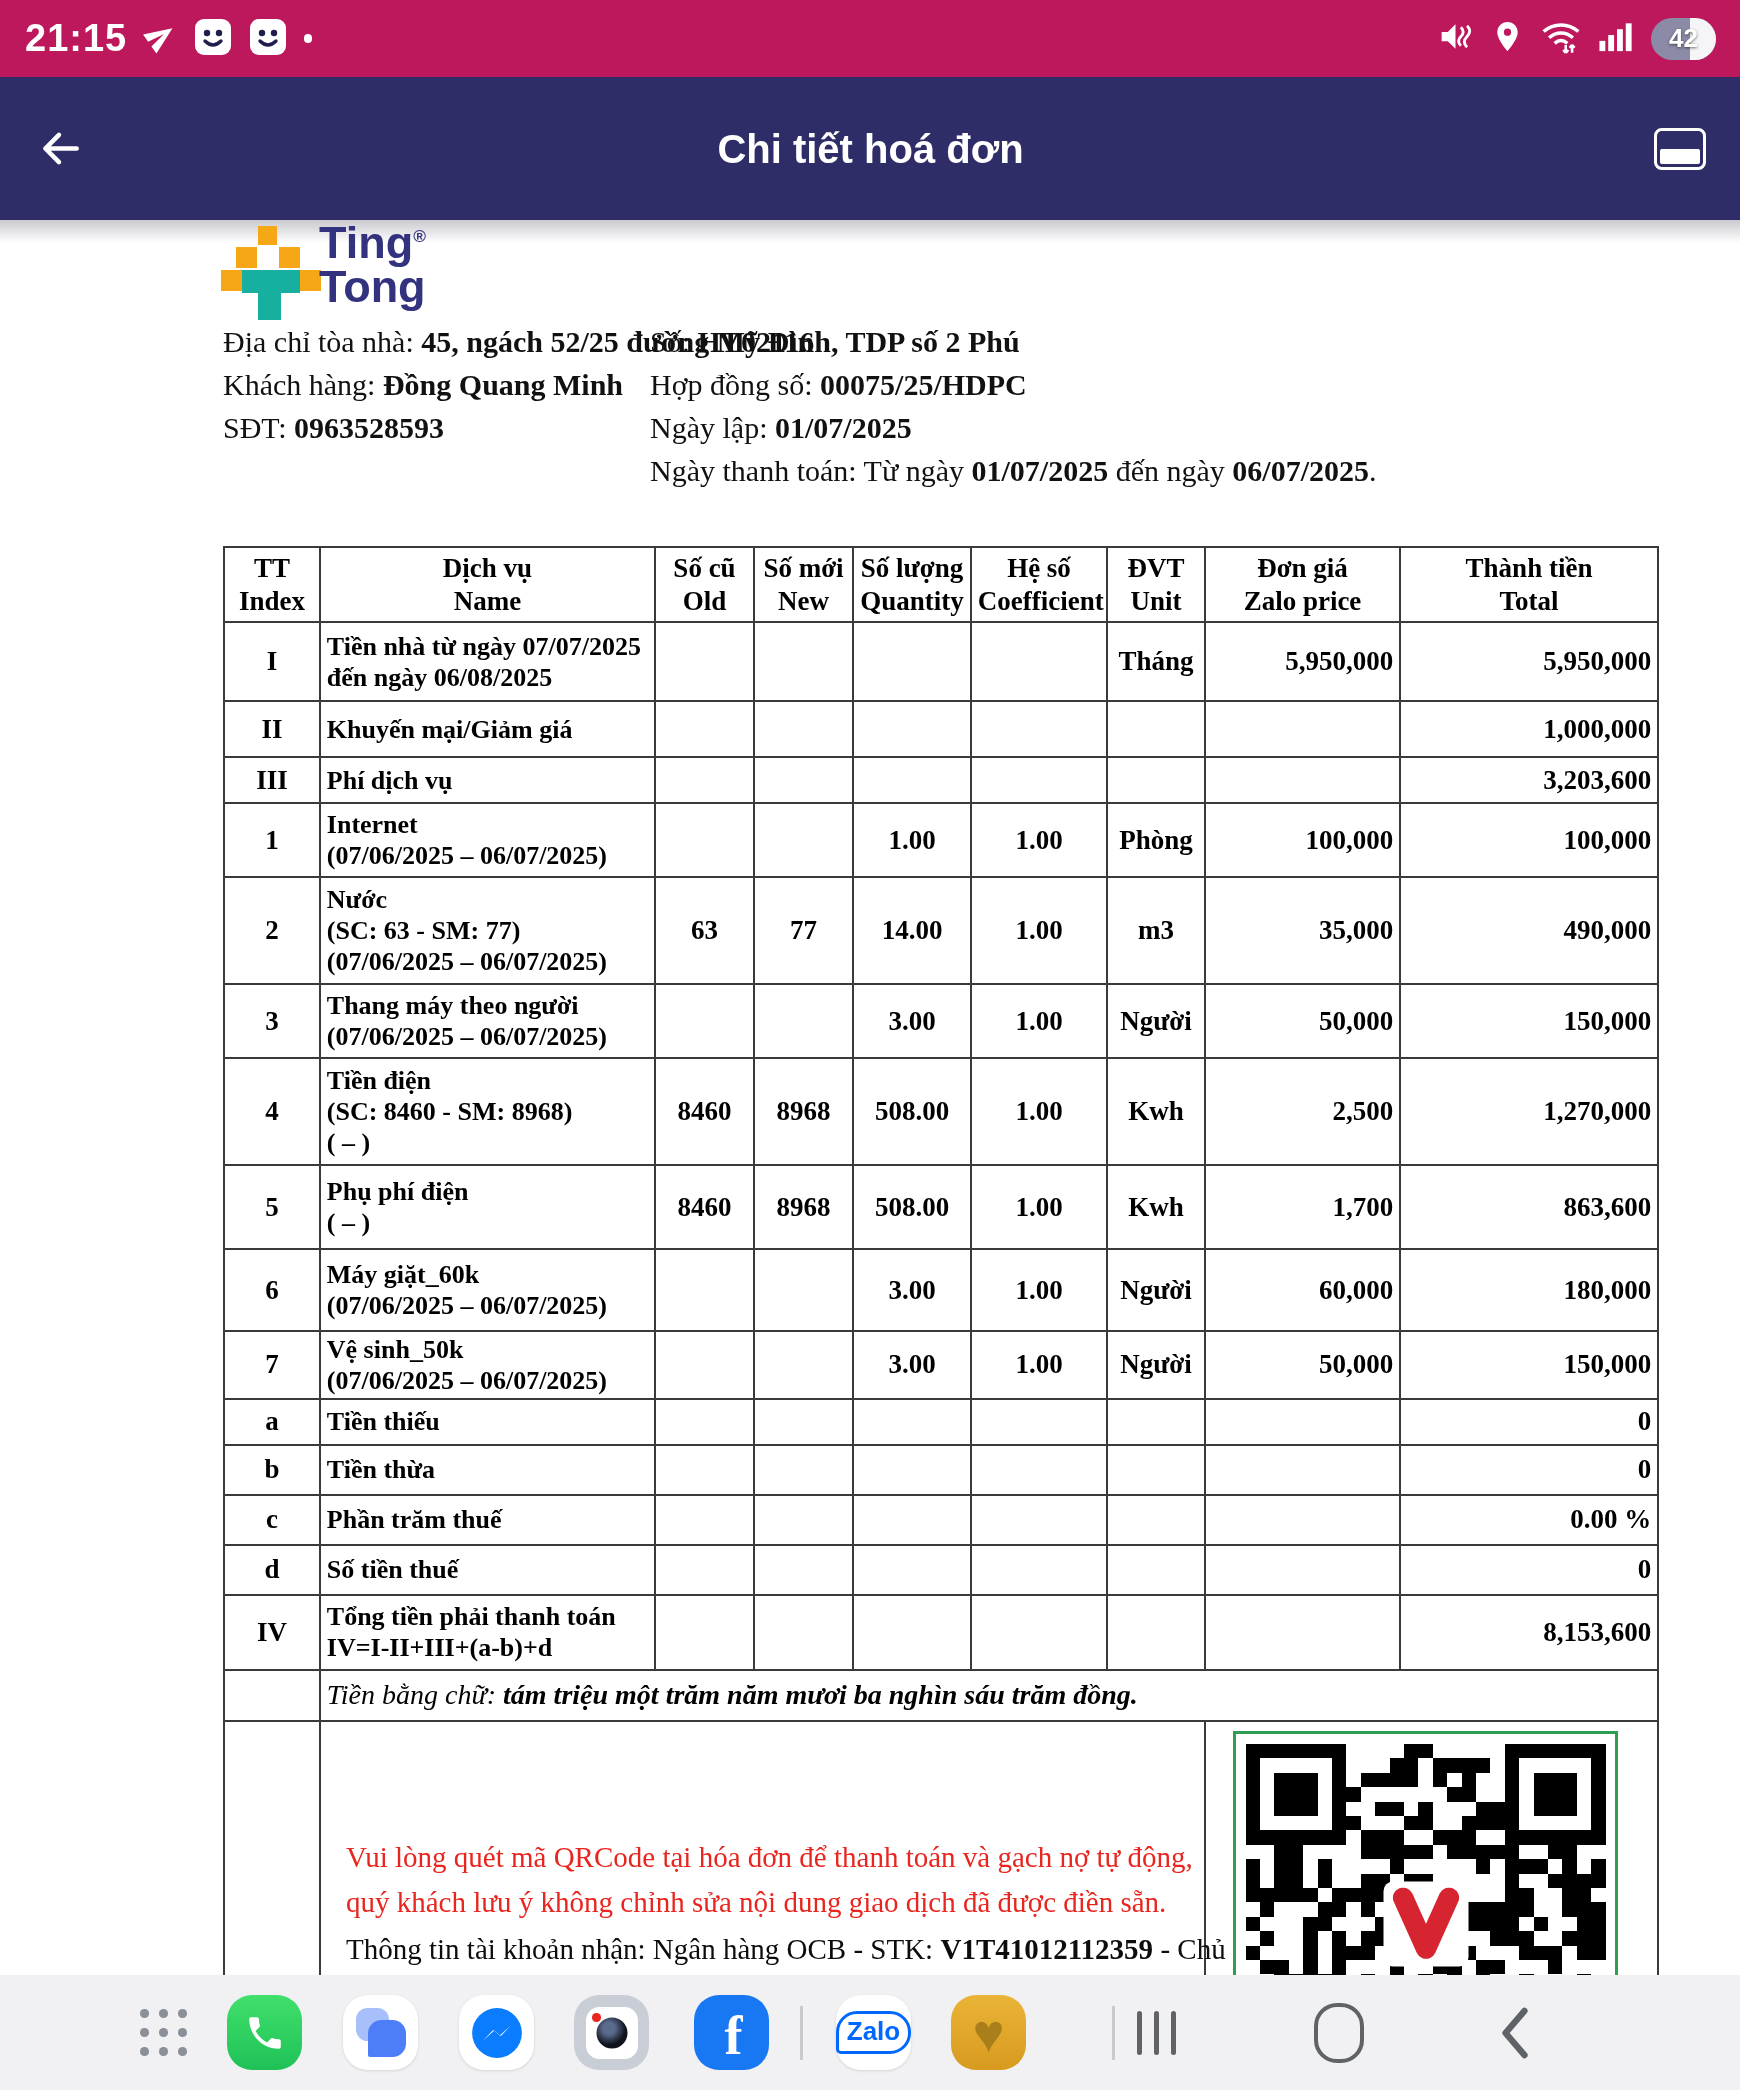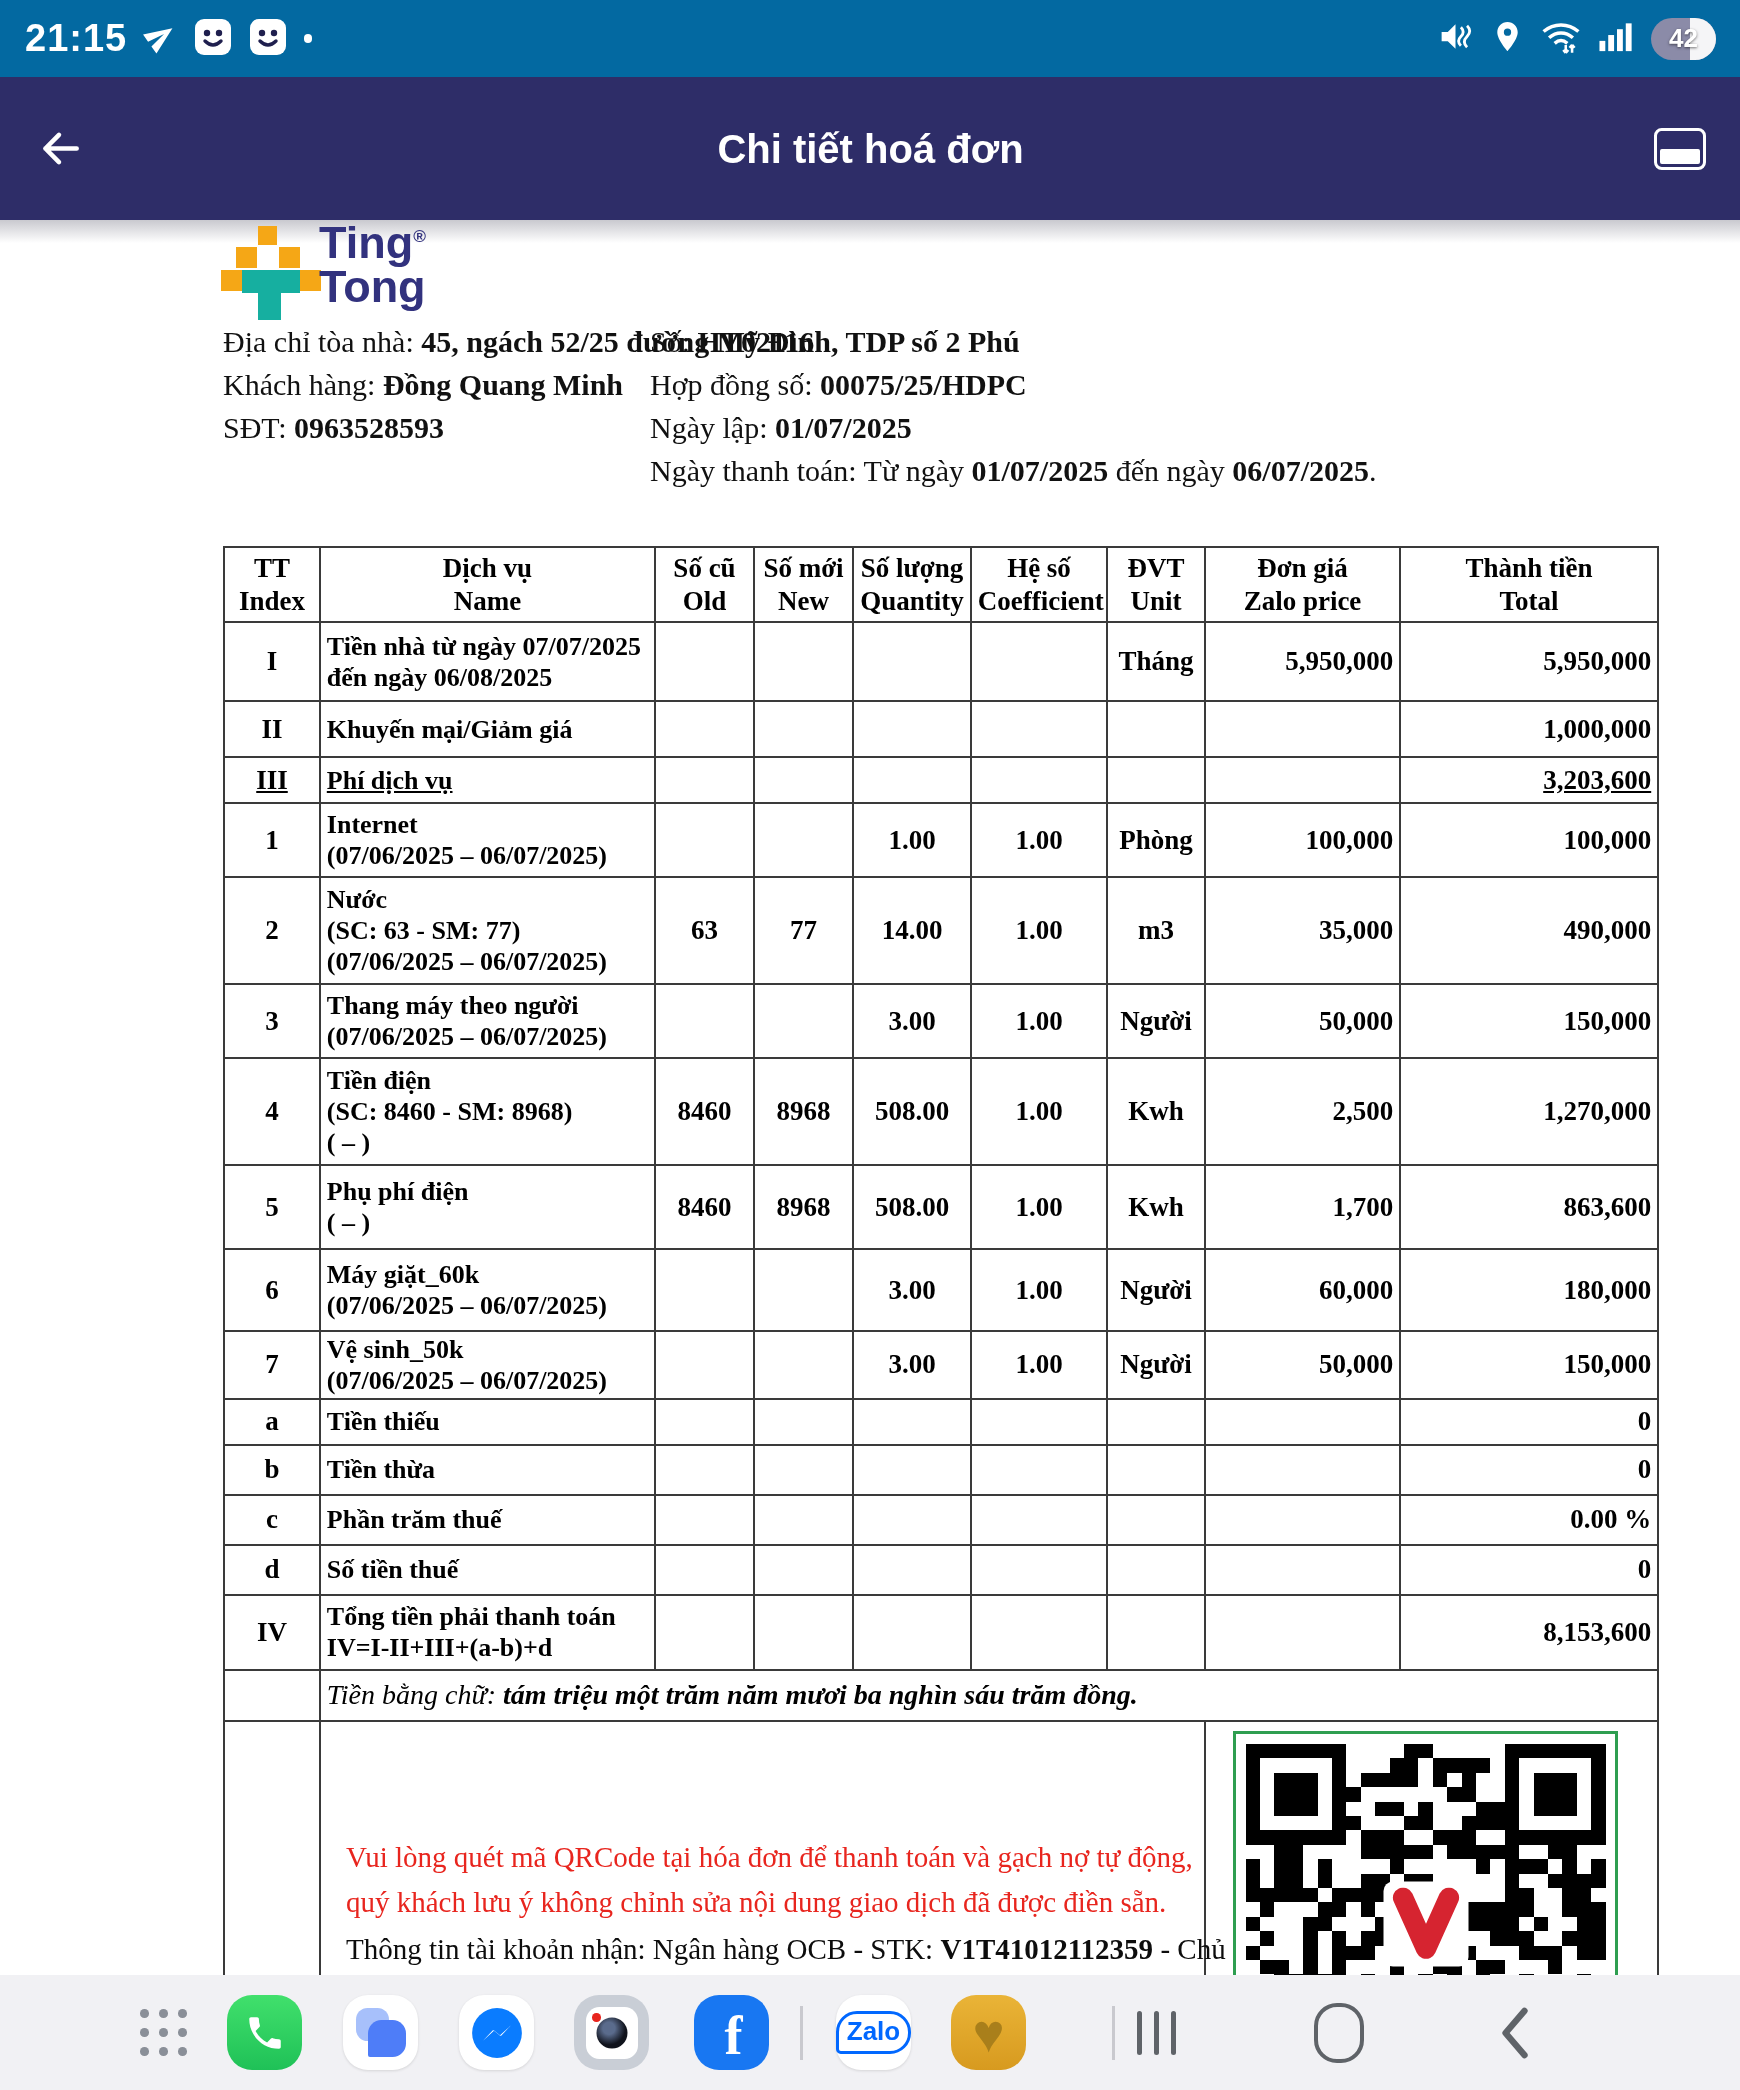--- a/index.html
+++ b/index.html
@@ -1,19 +1,19 @@
 <!DOCTYPE html>
 <html><head>
 <meta charset="utf-8">
 <style>
   html,body{margin:0;padding:0;background:#222;}
   .screen{position:relative;width:1741px;height:2090px;background:#fff;overflow:hidden;
           font-family:"Liberation Sans","DejaVu Sans",sans-serif;}
   
-  .status-bar{position:absolute;left:0;top:0;width:100%;height:77px;background:#0369a1;
+  .status-bar{position:absolute;left:0;top:0;width:100%;height:77px;background:#be185d;
     display:flex;align-items:center;justify-content:space-between;box-sizing:border-box;padding:0 25px;color:#fff;}
   .sb-left,.sb-right{display:flex;align-items:center;gap:15.4px;}
   .sb-time{font-size:38px;font-weight:bold;letter-spacing:1px;}
   .sb-dot{width:8.6px;height:8.6px;border-radius:50%;background:#fff;}
   .battery{position:relative;width:65px;height:42px;border-radius:21px;background:#8B8BA8;overflow:hidden;
     display:flex;align-items:center;justify-content:center;}
   .battery .fill{position:absolute;right:0;top:0;bottom:0;width:40%;background:#f5f5f7;}
   .battery .pct{position:relative;font-size:26px;font-weight:bold;color:#fff;text-shadow:0 1px 2.9px rgba(0,0,0,.55);}
   
   .app-bar{position:absolute;left:0;top:77px;width:100%;height:143px;background:#2E2D68;color:#fff;}
@@ -247,21 +247,21 @@
             <td class="c-idx">II</td>
             <td class="c-name">Khuyến mại/Giảm giá</td>
             <td class="c-ctr"></td>
             <td class="c-ctr"></td>
             <td class="c-ctr"></td>
             <td class="c-ctr"></td>
             <td class="c-ctr"></td>
             <td class="c-num"></td>
             <td class="c-num">1,000,000</td>
           </tr>
-          <tr style="height: 46px; text-decoration: underline;">
+          <tr style="height: 46px;">
             <td class="c-idx">III</td>
             <td class="c-name">Phí dịch vụ</td>
             <td class="c-ctr"></td>
             <td class="c-ctr"></td>
             <td class="c-ctr"></td>
             <td class="c-ctr"></td>
             <td class="c-ctr"></td>
             <td class="c-num"></td>
             <td class="c-num">3,203,600</td>
           </tr>

